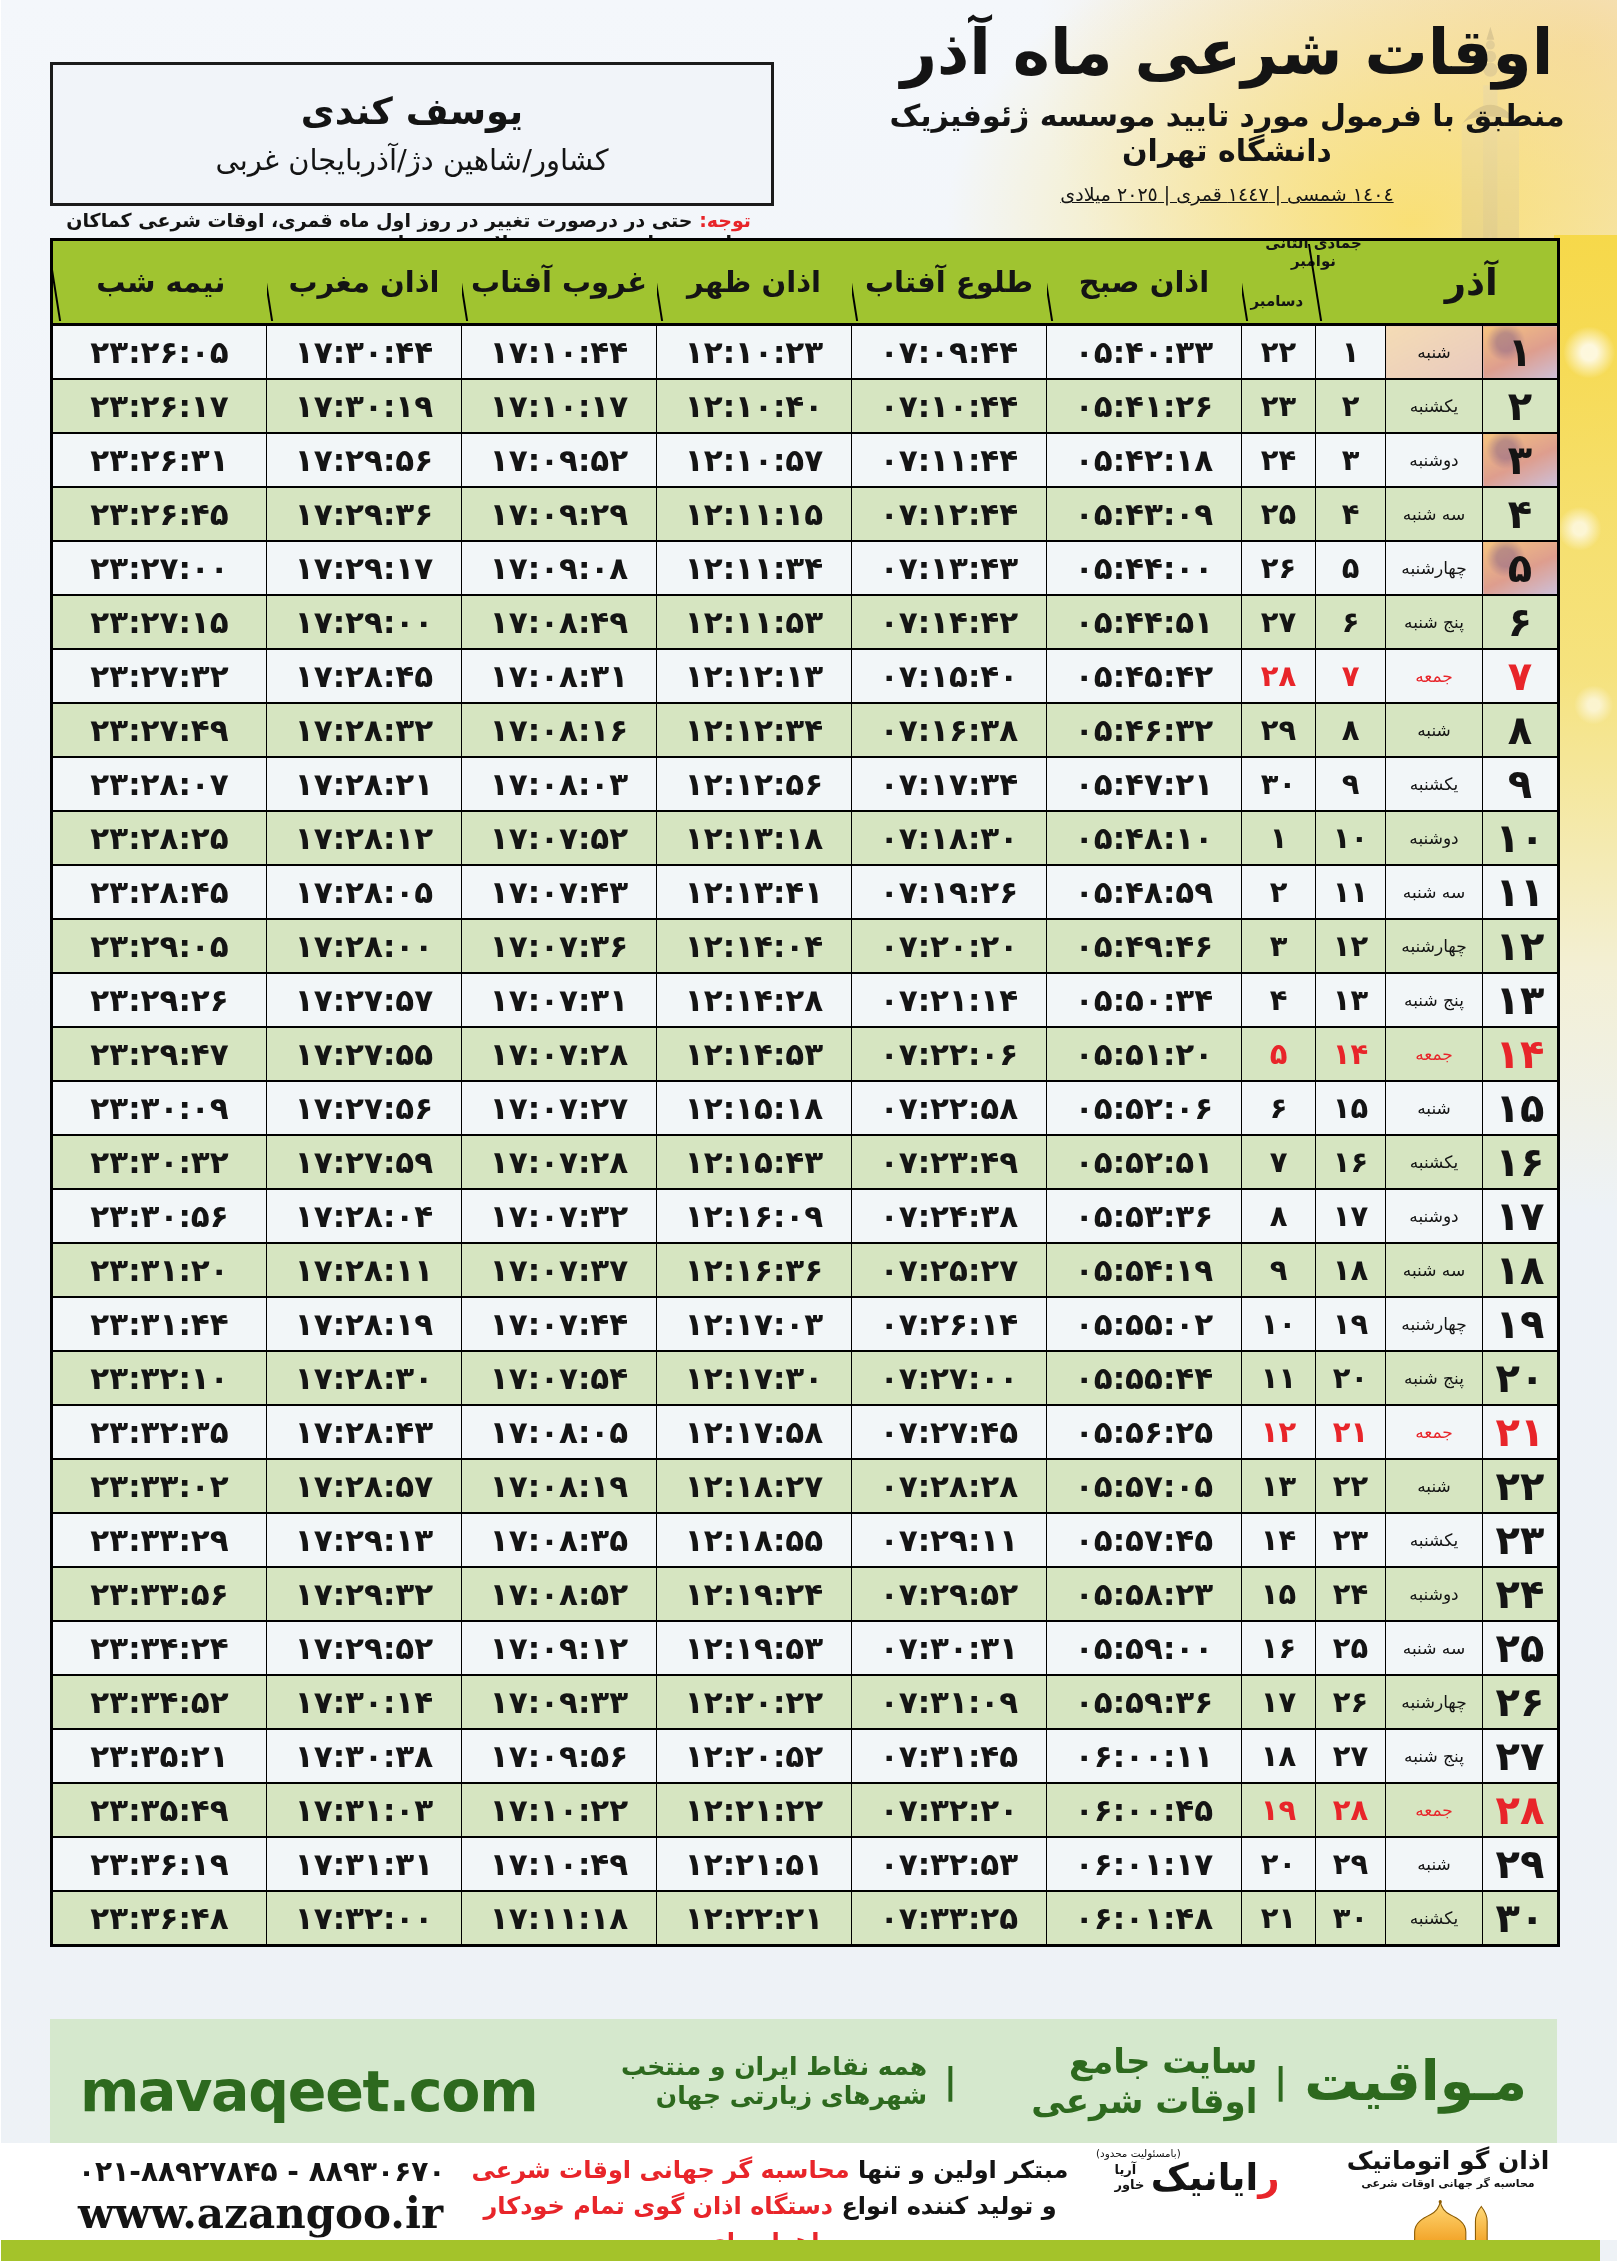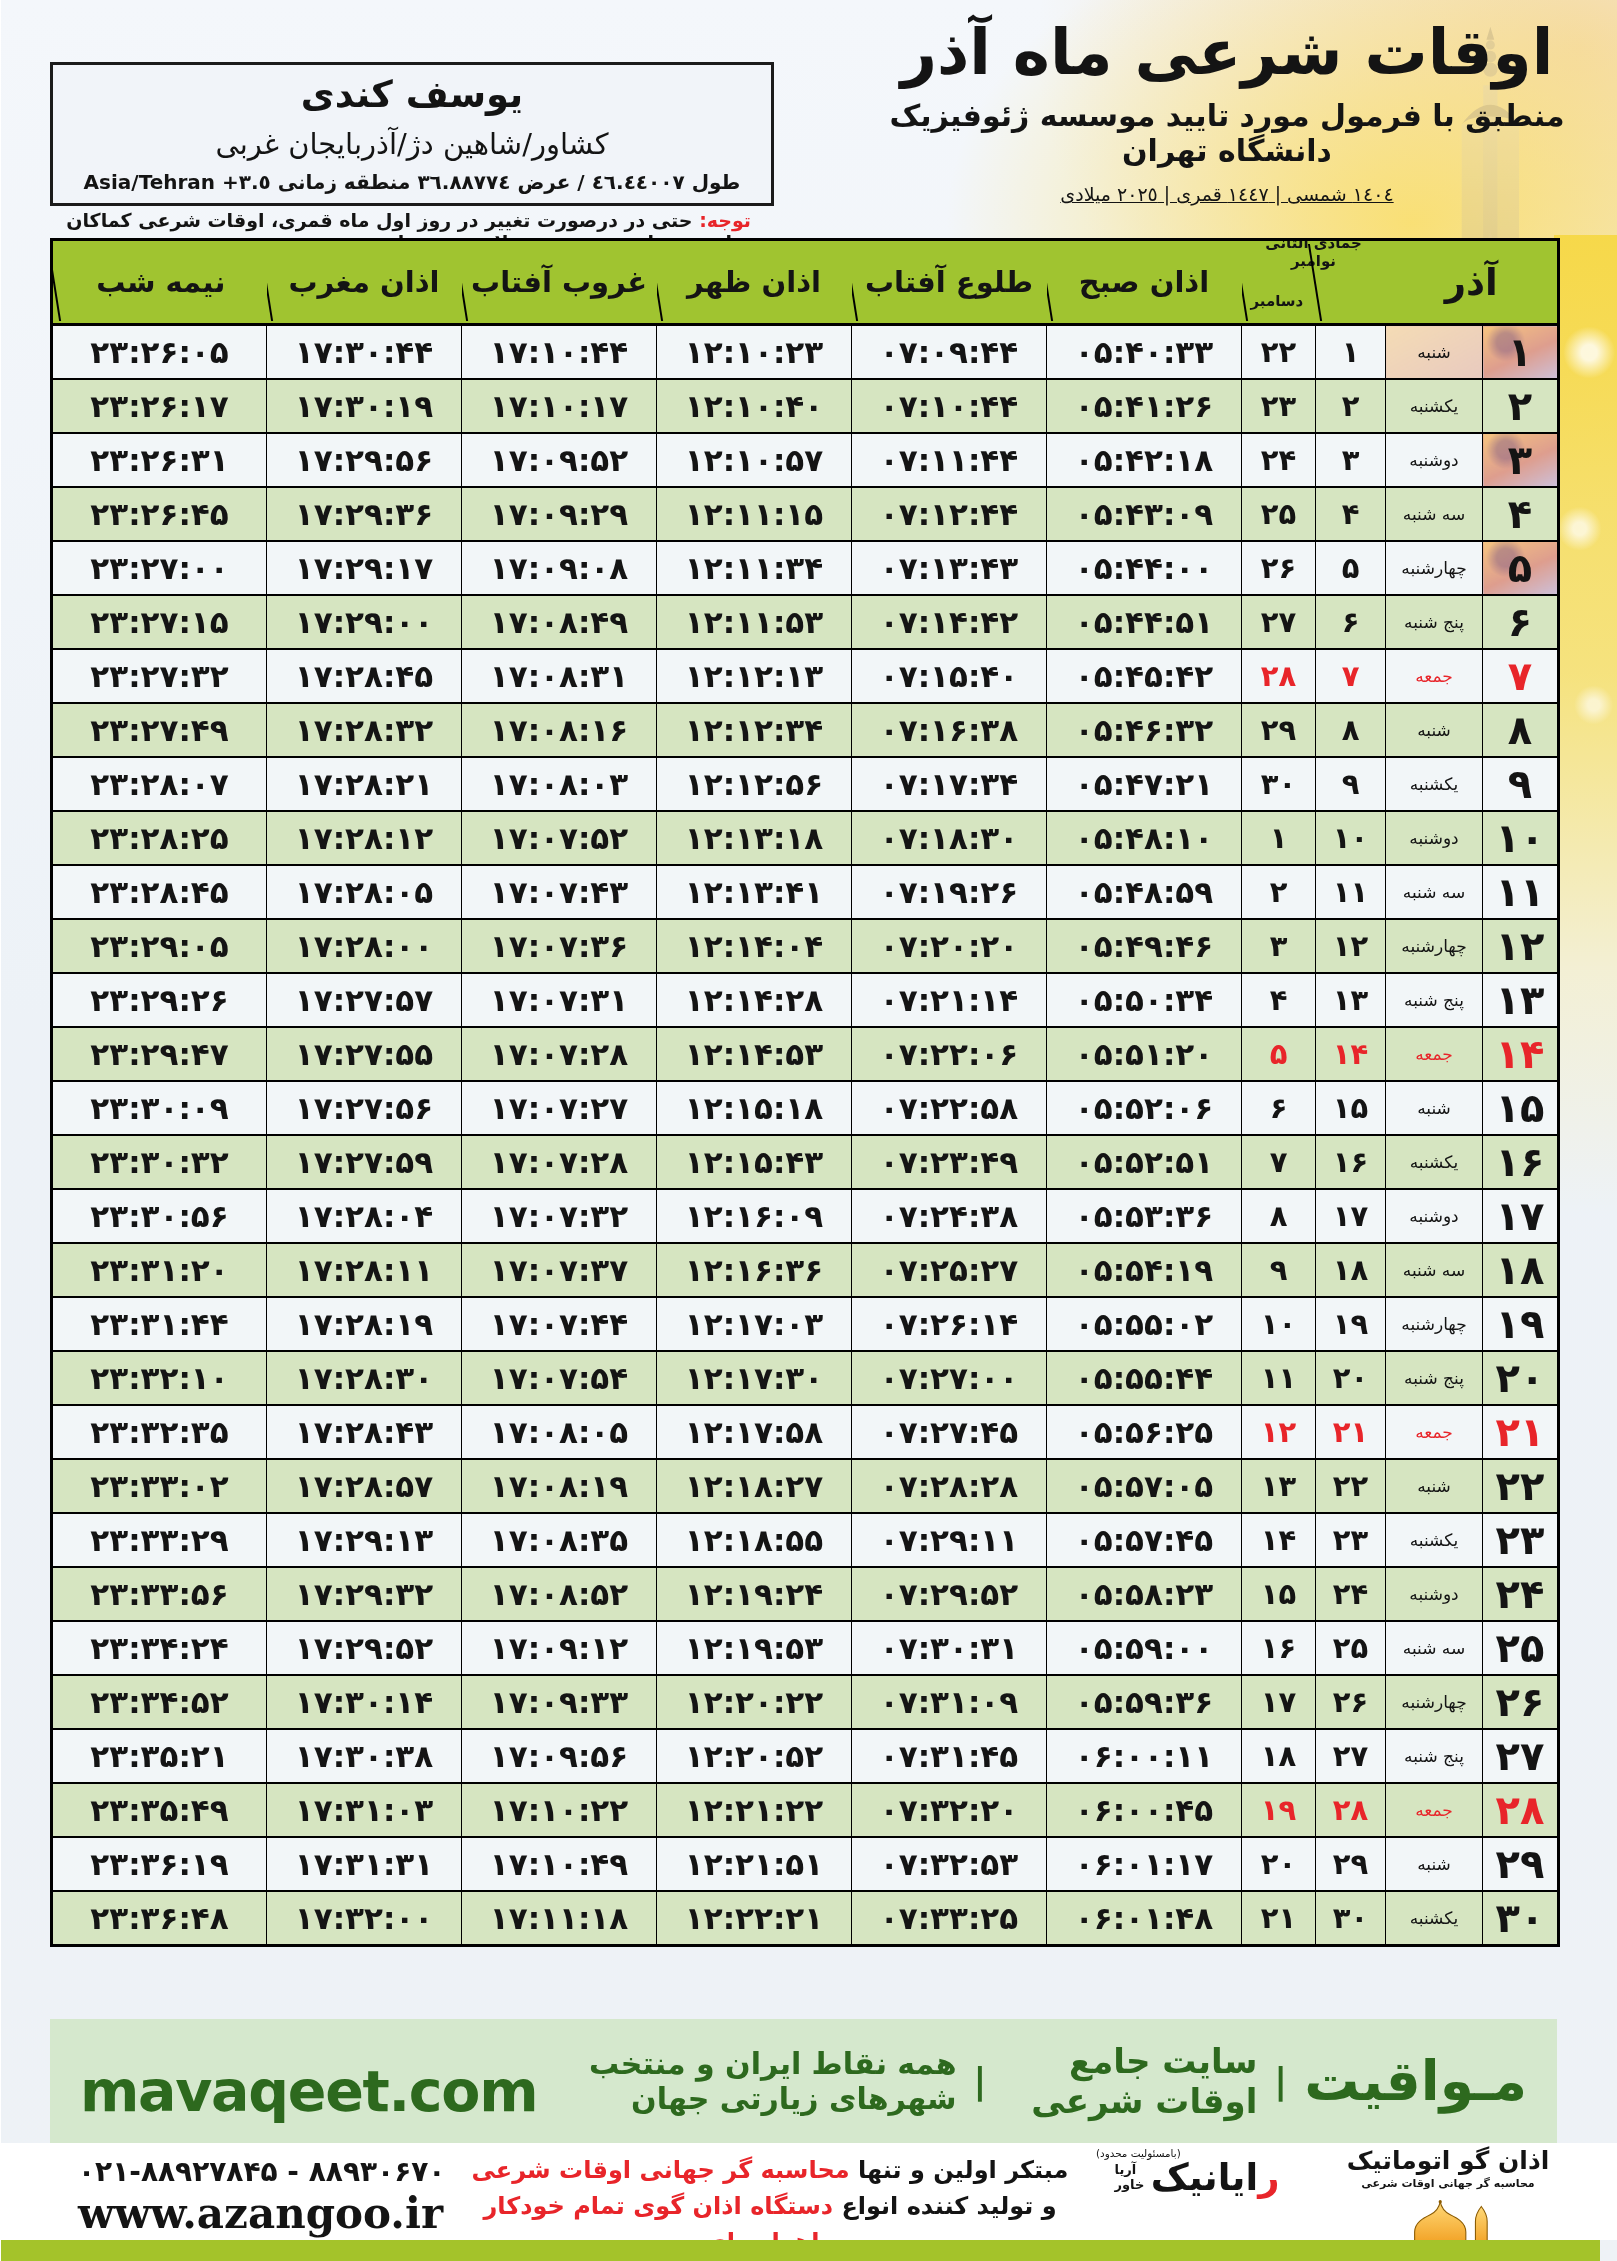--- a/index.html
+++ b/index.html
@@ -62,21 +62,21 @@
       radial-gradient(circle at 30% 30%, rgba(90,60,130,.35) 0 9px, rgba(90,60,130,0) 19.6px),
       linear-gradient(155deg, rgba(248,170,64,.65), rgba(205,85,55,.55) 55%, rgba(150,110,170,.4)) , var(--row-light);}
   tr.photo.p1 td.cc-weekday{background:linear-gradient(150deg, rgba(248,180,80,.4), rgba(210,100,60,.3)), var(--row-light);}
   
   .mavaqeet{left:50px;top:2019px;width:1507px;height:124px;background:var(--mavaqeet-bg);
     display:flex;align-items:center;padding:0 30px;box-sizing:border-box;z-index:2;color:var(--mavaqeet-green);}
   .mv-right{display:flex;align-items:center;gap:17px;}
   .mv-brand{font-size:55px;font-weight:900;}
   .mv-sep{font-size:35px;font-weight:800;}
   .mv-site{font-size:34px;font-weight:800;}
-  .mv-cov{font-size:30px;font-weight:600;}
+  .mv-cov{font-size:25px;font-weight:600;}
   .mv-domain{font-size:57px;font-weight:800;margin-right:auto;letter-spacing:-1.3px;margin-top:20px;}
   
   .bottom{left:0;top:2143px;width:1618px;height:97px;background:#fff;z-index:2;}
   .contact{position:absolute;left:78px;top:11.7px;width:391px;}
   .phone{font-size:28px;font-weight:800;}
   .site{font-size:42px;font-weight:600;font-family:"DejaVu Serif",serif;margin-top:1.3px;}
   .tagline{position:absolute;left:457px;top:9px;width:626px;text-align:center;font-size:24px;font-weight:700;line-height:1.5;}
   .t-red{color:var(--friday-red);}
   .rayanik{position:absolute;left:1096px;top:3.9px;width:202px;text-align:left;}
   .ry-note{font-size:10.4px;font-weight:500;}
@@ -112,24 +112,20 @@
   <circle cx="194" cy="76" r="9" fill="#d6c494"></circle>
   <circle cx="194" cy="96" r="11" fill="#d6c494"></circle>
   <path d="M150 180 q44 -60 88 0 q-10 -12 -44 -12 q-34 0 -44 12 z" fill="#cbb98a"></path>
   <path d="M150 180 h88 v240 h-88 z" fill="url(#domeGold)" opacity=".6"></path>
   <path d="M110 560 v-90 q0 -60 54 -88 q28 -15 30 -42 q2 27 30 42 q54 28 54 88 v90 z" fill="#d9c79a" opacity=".8"></path>
 </svg>
 
 <div class="layer info-box">
   <div class="loc-name">یوسف کندی</div>
   <div class="loc-region">کشاور/شاهین دژ/آذربایجان غربی</div>
-  <div class="loc-coords">
-    <span>طول ٤٦.٤٤٠٠٧ / عرض ٣٦.٨٨٧٧٤ منطقه زمانی</span>
-    <span dir="ltr">Asia/Tehran +٣.٥</span>
-  </div>
 </div>
 
 <div class="layer title-block">
   <div class="title">اوقات شرعی ماه آذر</div>
   <div class="subtitle">منطبق با فرمول مورد تایید موسسه ژئوفیزیک دانشگاه تهران</div>
   <div class="dates">١٤٠٤ شمسی | ١٤٤٧ قمری | ٢٠٢٥ میلادی</div>
 </div>
 
 <div class="layer notice">
   <span class="notice-label">توجه:</span><span> حتی در درصورت تغییر در روز اول ماه قمری، اوقات شرعی کماکان برای روزهای شمسی و میلادی معتبر است.</span>

